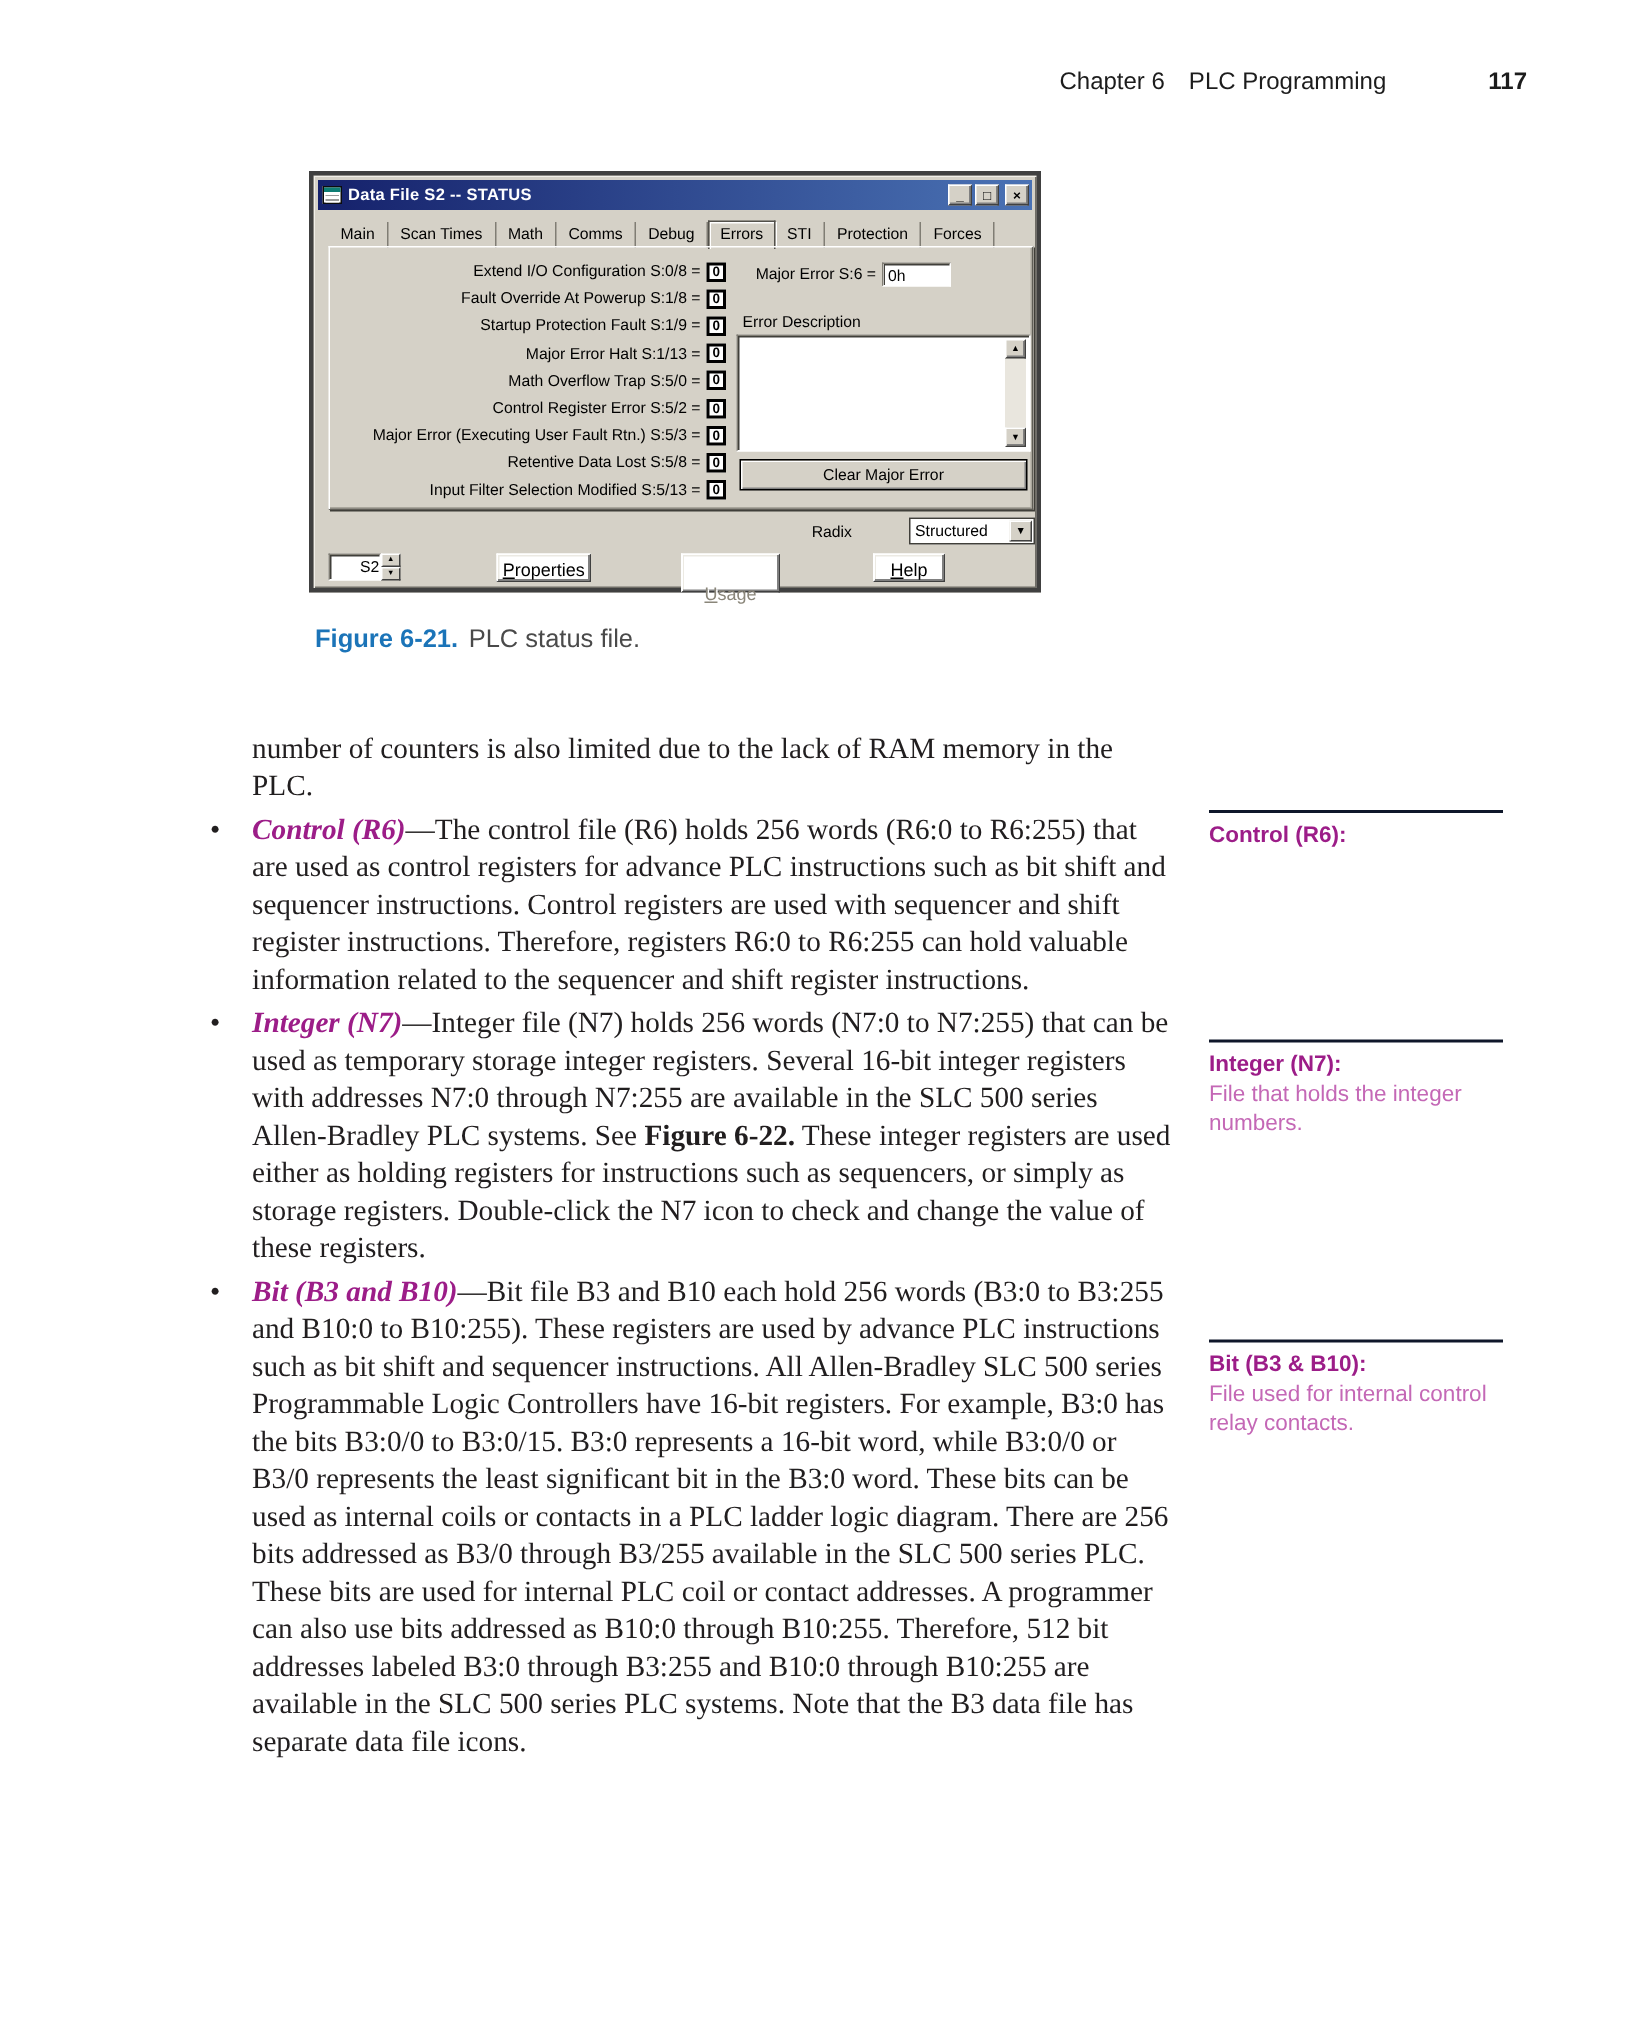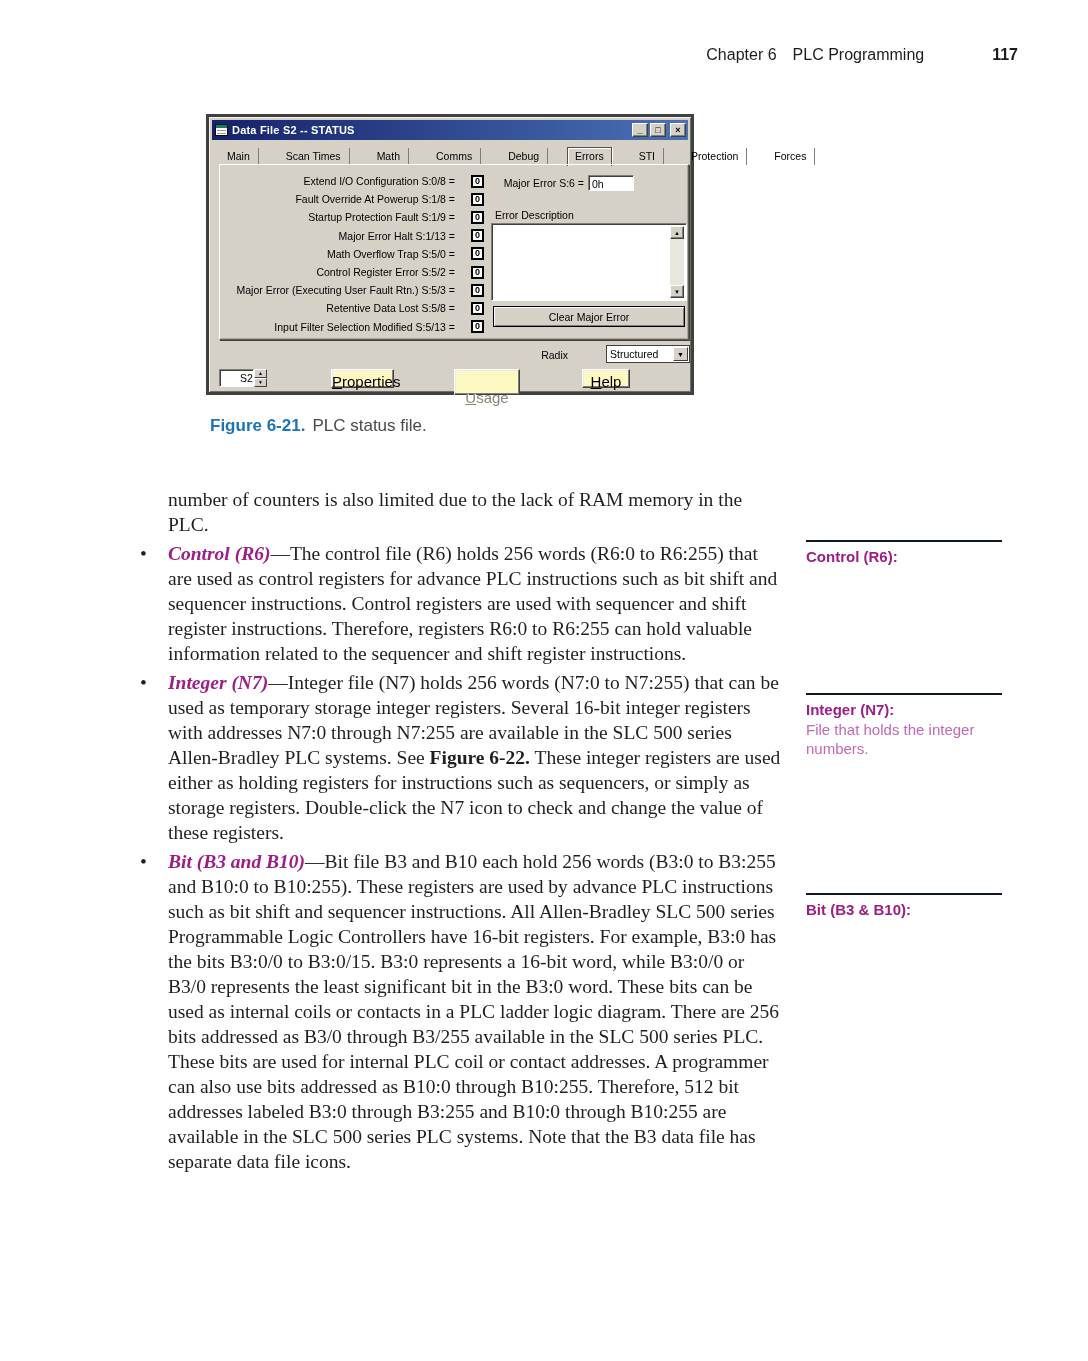--- a/index.html
+++ b/index.html
@@ -47,42 +47,42 @@
     width:16px; height:14px; background:#d5d1c7; color:#000;
     border-top:1px solid #fff; border-left:1px solid #fff;
     border-right:1px solid #404040; border-bottom:1px solid #404040;
     box-shadow: inset -1px -1px 0 #808080;
     font-size:9px; font-weight:bold; line-height:12px; text-align:center; cursor:default;
   }
   .winbtn.close { margin-left:2px; }
 
   
   .tabs {
-    position:absolute; left:10px; top:29px; height:19px; display:flex; align-items:flex-end;gap:19px;
+    position:absolute; left:10px; top:29px; height:19px; display:flex; align-items:flex-end;
   }
   .tab {
     padding:2px 8px 3px 8px; border-right:1px solid #80移7d74; border-right:1px solid #807d74;
     white-space:nowrap; cursor:default;
   }
   .tab.active {
     background:#d5d1c7; border:1px solid #52504a; border-bottom:none;
     box-shadow: inset 1px 1px 0 #ffffff, 2px 0 0 -1px #ffffff;
     padding:2px 7px 4px 7px; position:relative; top:1px;
   }
   
   .panel {
     position:absolute; left:10px; top:47px; width:470px; height:176px;
     border-top:1px solid #ffffff; border-left:1px solid #ffffff;
     border-right:1px solid #5f5d56; border-bottom:1px solid #5f5d56;
     box-shadow: inset -1px -1px 0 #a9a69c, 1px 1px 0 #3f3e39;
   }
 
   .bit-rows { position:absolute; left:0; top:7px; width:264px; }
   .bit-row { display:flex; justify-content:flex-end; align-items:center; height:18.2px; }
-  .bit-label { margin-right:16px; white-space:nowrap; }
+  .bit-label { margin-right:4px; white-space:nowrap; }
   .bitbox {
     width:13px; height:13px; flex:none; background:#fff; border:2px solid #000;
     font-weight:bold; font-size:9px; line-height:9px; text-align:center; color:#000;
   }
 
   .major-error-row { position:absolute; left:0; top:10px; width:414px; display:flex;
                      justify-content:flex-end; align-items:center; }
   .major-error-label { margin-right:4px; white-space:nowrap; }
   .sunken {
     background:#fff;
@@ -100,25 +100,25 @@
   .sb-btn {
     position:absolute; left:0; width:14px; height:13px; background:#d5d1c7;
     border-top:1px solid #fff; border-left:1px solid #fff;
     border-right:1px solid #404040; border-bottom:1px solid #404040;
     box-shadow: inset -1px -1px 0 #808080;
     font-size:6px; line-height:12px; text-align:center; color:#000;
   }
   .sb-btn.up { top:0; } .sb-btn.down { bottom:0; }
 
   .btn {
-    background:#fef9c3; text-align:center;
+    background:#ffffff; text-align:center;
     border-top:1px solid #fff; border-left:1px solid #fff;
     border-right:1px solid #404040; border-bottom:1px solid #404040;
     box-shadow: inset -1px -1px 0 #808080, inset 1px 1px 0 #eceae3;
-    font-size:15px; color:#000; cursor:default;
+    font-size:12px; color:#000; cursor:default;
   }
   .clear-btn {
     position:absolute; left:273px; top:141px; width:192px; height:21px;
     border:1px solid #000; box-shadow: inset 1px 1px 0 #fff, inset -1px -1px 0 #808080;
     background:#d5d1c7; text-align:center; padding-top:4px; font-size:10.5px;
   }
   .u { text-decoration:underline; }
 
   .radix-row { position:absolute; left:0; top:228px; width:481px; height:18px; }
   .radix-label { position:absolute; right:122px; top:4px; }
@@ -306,15 +306,16 @@
 
   <div class="margin-note note-1">
     <div class="mn-head">Control (R6):</div>
   </div>
   <div class="margin-note note-2">
     <div class="mn-head">Integer (N7):</div>
     <div class="mn-text">File that holds the integer numbers.</div>
   </div>
   <div class="margin-note note-3">
     <div class="mn-head">Bit (B3 &amp; B10):</div>
+    <div class="mn-text">File used for internal control relay contacts.</div>
   </div>
 
 </div>
 
 </body></html>

